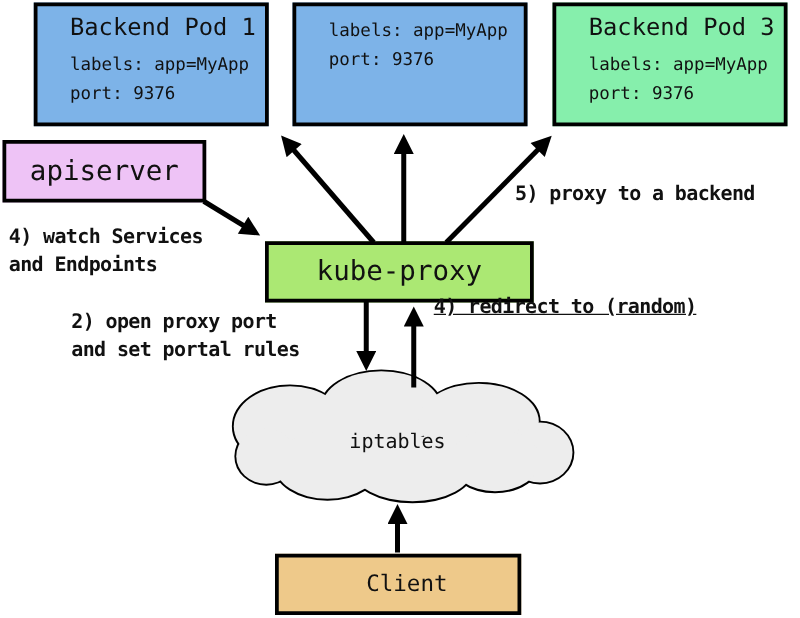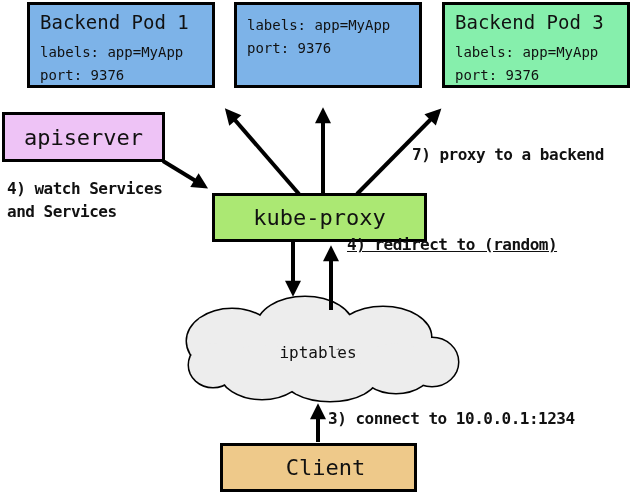--- a/index.html
+++ b/index.html
@@ -13,35 +13,35 @@
     color: #111111;
   }
   .box {
     position: absolute;
     border: 3px solid #000000;
     box-sizing: border-box;
   }
   .pod {
     top: 2px;
     width: 188px;
-    height: 86px;
-    padding: 4px 0 0 10px;
+    height: 99px;
+    padding: 4px 0 0 26px;
   }
   .pod-title { font-size: 19px; line-height: 27px; white-space: nowrap; }
   .pod-line  { font-size: 14px; line-height: 23px; white-space: nowrap; }
   .pod-lines { margin-top: 5px; }
   .label-center {
     display: flex;
     align-items: center;
     justify-content: center;
     text-align: center;
   }
   .apiserver { left: 2px;   top: 112px; width: 163px; height: 50px; font-size: 22px; }
   .kubeproxy { left: 212px; top: 193px; width: 215px; height: 49px; font-size: 22px; }
-  .client    { left: 220px; top: 443px; width: 197px; height: 49px; font-size: 22px; padding-left: 14px; }
+  .client    { left: 220px; top: 443px; width: 197px; height: 49px; font-size: 18px; padding-left: 14px; }
   .overlay {
     position: absolute;
     left: 0; top: 0;
     width: 640px; height: 494px;
     pointer-events: none;
   }
   .annot {
     position: absolute;
     font-size: 16px;
     font-weight: bold;
@@ -137,21 +137,24 @@
       <line x1="323" y1="194" x2="323" y2="112" marker-end="url(#arrowhead)"></line>
       <line x1="357" y1="194" x2="438" y2="112" marker-end="url(#arrowhead)"></line>
       <line x1="293" y1="241" x2="293" y2="292" marker-end="url(#arrowhead)"></line>
       <line x1="331" y1="310" x2="331" y2="250" marker-end="url(#arrowhead)"></line>
       <line x1="318" y1="442" x2="318" y2="408" marker-end="url(#arrowhead)"></line>
     </g>
   </svg>
 
   <div class="annot a1">
     <div>4) watch Services</div>
-    <div>and Services</div>
+    <div>and Endpoints</div>
   </div>
-  <div class="annot a3">3) connect to 10.0.0.1:1234</div>
+  <div class="annot a2">
+    <div>2) open proxy port</div>
+    <div>and set portal rules</div>
+  </div>
   <div class="annot a4">
     <div>4) redirect to (random)</div>
   </div>
-  <div class="annot a5">7) proxy to a backend</div>
+  <div class="annot a5">5) proxy to a backend</div>
 
 </div>
 
 </body></html>

